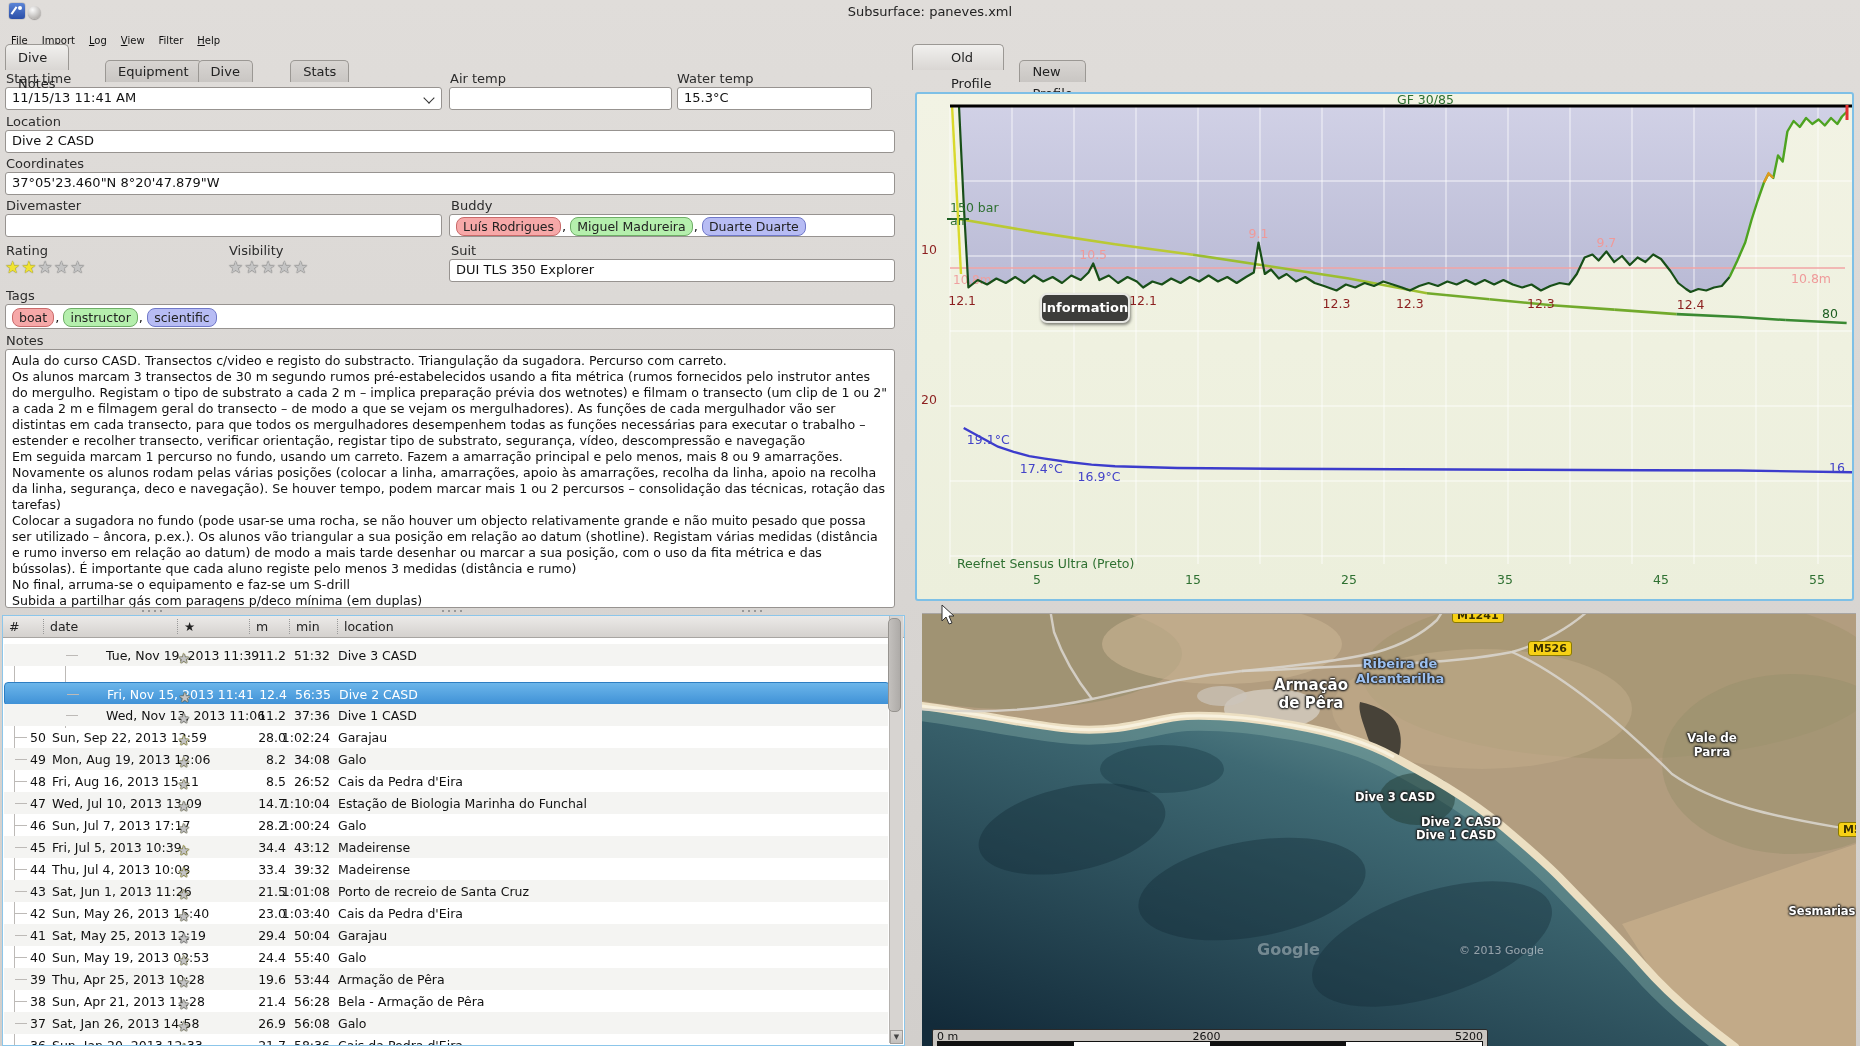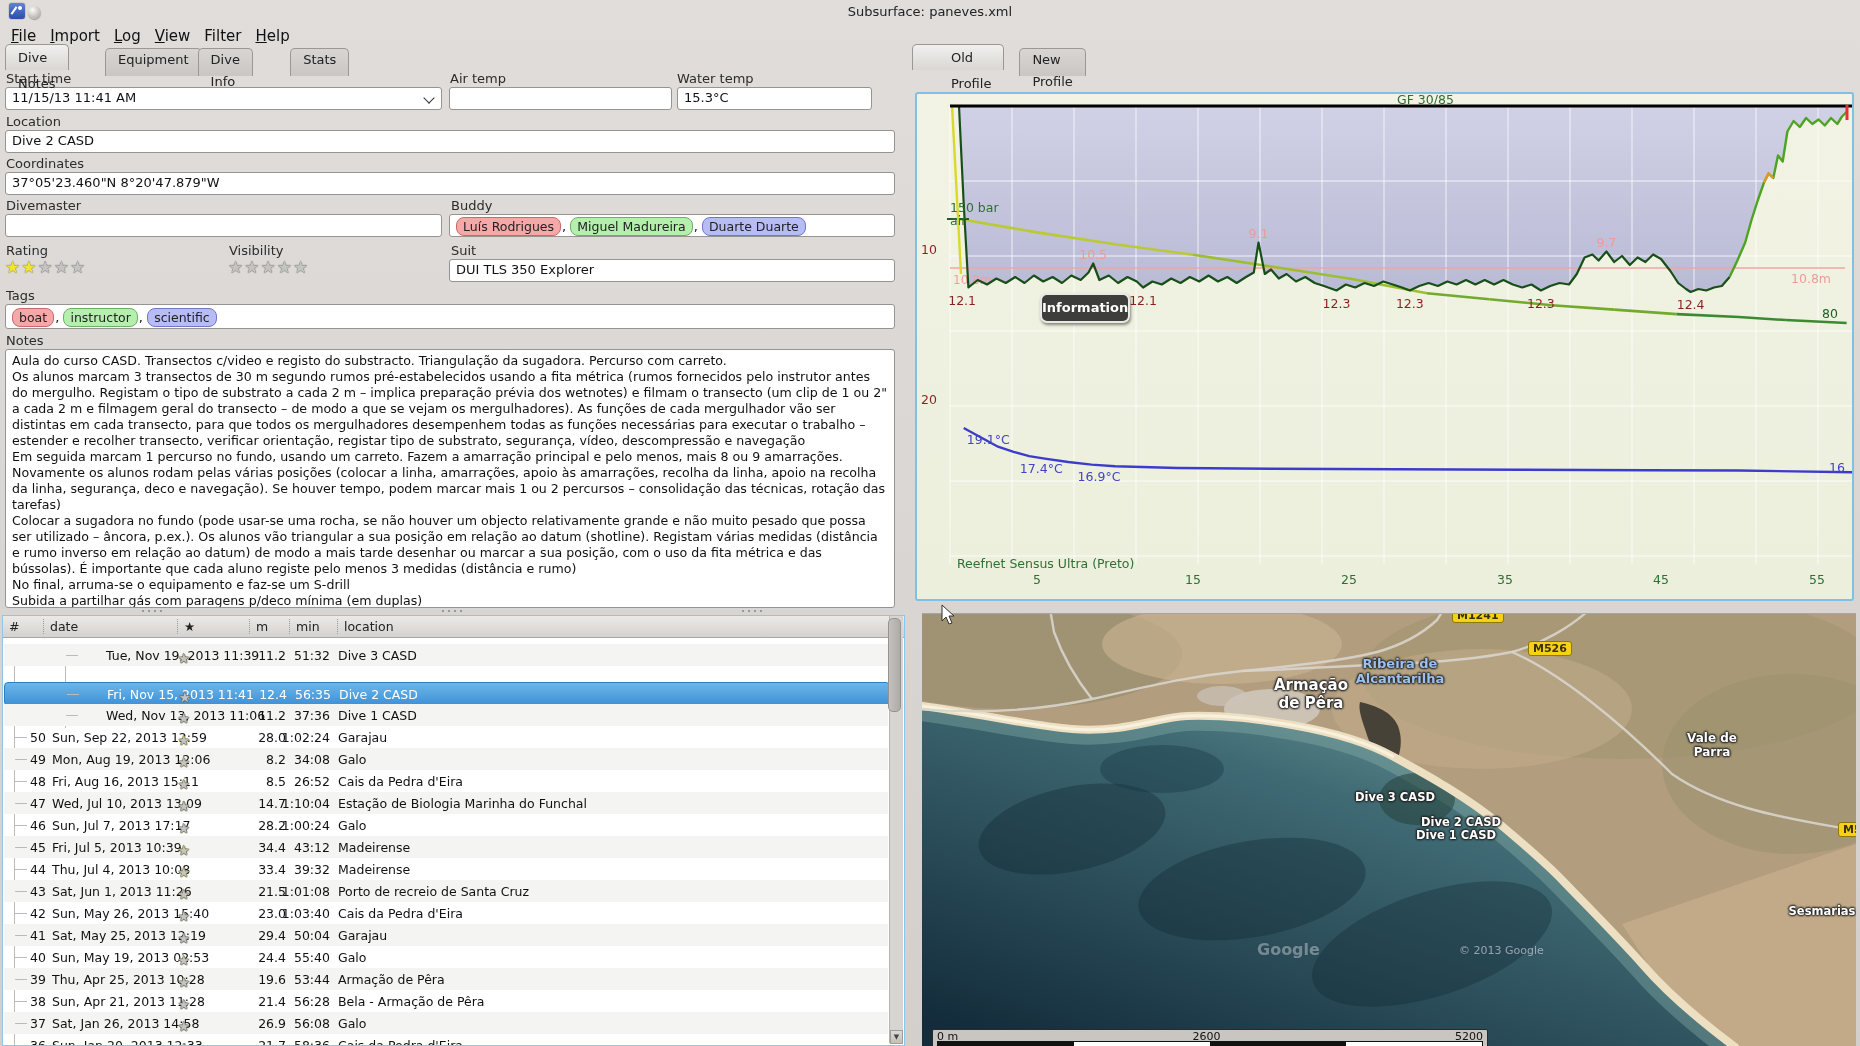--- a/index.html
+++ b/index.html
@@ -9,23 +9,23 @@
   .a{position:absolute}
   
   .title{top:4px;left:0;width:100%;text-align:center;font-size:13px;color:#222}
   .appicon{top:3px;left:9px;width:16px;height:16px;border-radius:3px;
            background:linear-gradient(#5b84d6,#2b4fa8);box-shadow:0 0 1px #223}
   .appicon i{position:absolute;left:4px;top:3px;width:2px;height:9px;background:#fff;transform:rotate(35deg)}
   .appicon b{position:absolute;right:3px;top:3px;width:4px;height:4px;border-radius:50%;background:#fff}
   .sphere{top:6px;left:28px;width:13px;height:13px;border-radius:50%;
           background:radial-gradient(circle at 35% 30%,#fafafa,#b9b6b3 70%,#8f8c89);box-shadow:0 1px 1px rgba(0,0,0,.3)}
   #menubar{top:23px;left:4px;height:18px}
-  .menu-item{display:inline-block;margin:4px 7px;font-size:15px;color:#111;cursor:default}
+  .menu-item{display:inline-block;margin:12px 7px;font-size:10px;color:#111;cursor:default}
   
-  .tab{position:absolute;top:48px;height:28px;line-height:22px;padding:0 12px;font-size:13px;color:#222;
+  .tab{position:absolute;top:60px;height:22px;line-height:22px;padding:0 12px;font-size:13px;color:#222;
        background:linear-gradient(#d8d5d2,#c9c6c3);border:1px solid #9b9894;border-bottom:none;
        border-radius:5px 5px 0 0;box-sizing:border-box}
   .tab.active{top:44px;height:26px;line-height:26px;background:linear-gradient(#f1f0ee,#d9d6d3);z-index:3}
   
   .lbl{position:absolute;font-size:13px;color:#2c2c2c;white-space:nowrap}
   .inp{position:absolute;background:#fff;border:1px solid #979390;border-radius:3px;height:23px;
        box-sizing:border-box;font-size:13px;color:#111;padding:2px 6px;white-space:nowrap;overflow:hidden}
   .chev{position:absolute;width:7px;height:7px;border-right:1.6px solid #333;border-bottom:1.6px solid #333;
         transform:rotate(45deg)}
   .pill{display:inline-block;border-radius:8px;padding:0 6px;font-size:12.5px;line-height:17px;color:#222;

